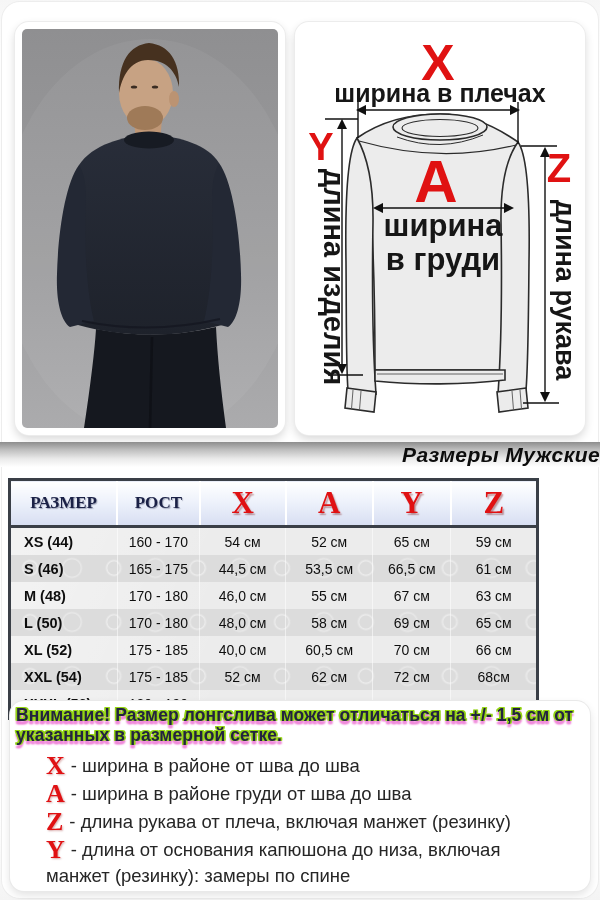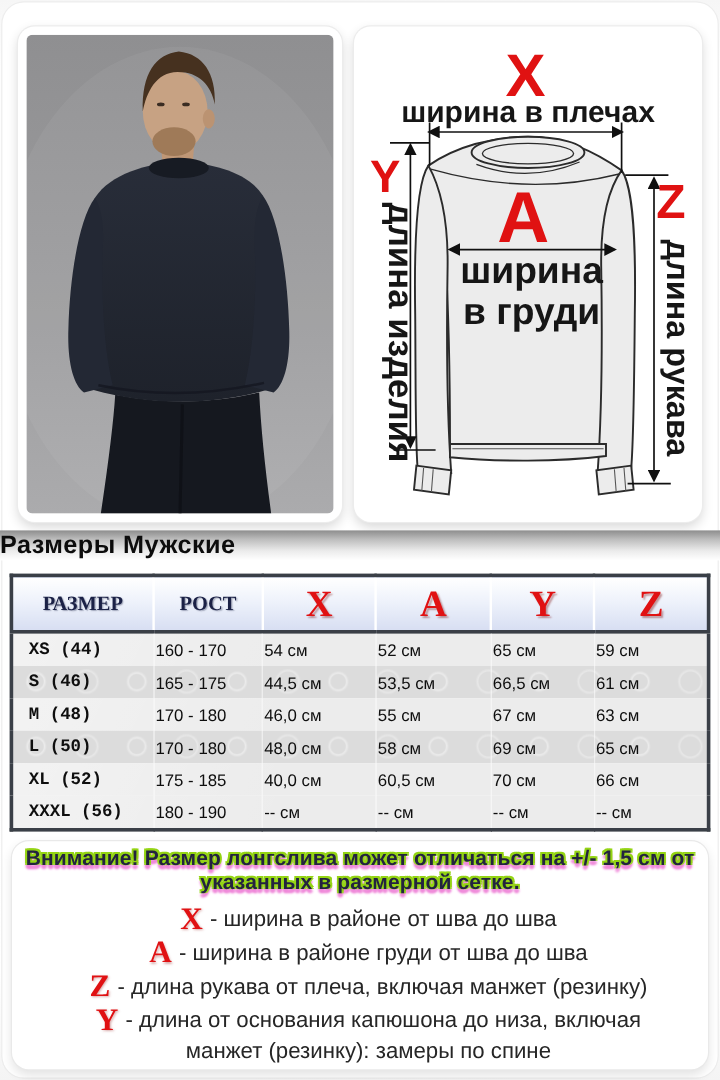--- a/index.html
+++ b/index.html
@@ -8,46 +8,46 @@
   .page-card{position:absolute;inset:2px;border-radius:18px;background:#ffffff;box-shadow:0 0 0 1px #ededed;}
   .card{background:#fff;border-radius:14px;box-shadow:0 0 0 1px #ececec,0 4px 10px rgba(0,0,0,.16);}
   .top-row{position:absolute;top:22px;left:15px;width:570px;display:flex;gap:10px;}
   .photo-card{width:270px;height:413px;box-sizing:border-box;padding:7px;}
   .photo-card svg{display:block;width:256px;height:399px;border-radius:5px;}
   .diagram-card{width:290px;height:413px;}
   .diagram-card svg{display:block;width:290px;height:413px;}
 
   .title-band{position:absolute;top:442px;left:0;width:600px;height:25px;
     background:linear-gradient(180deg,#8d8d8d 0%,#bdbdbd 30%,#ebebeb 68%,#ffffff 100%);
-    display:flex;align-items:center;justify-content:flex-start;}
+    display:flex;align-items:center;justify-content:flex-end;font-style:italic;}
   .title-band h1{margin:0;font-size:21px;font-weight:bold;color:#0c0c0c;letter-spacing:.4px;}
 
-  .size-table-wrap{position:absolute;top:478px;left:8px;width:584px;}
+  .size-table-wrap{position:absolute;top:478px;left:8px;width:531px;}
   table.size-table{width:100%;border-collapse:collapse;border:3px solid #3a3f47;table-layout:fixed;}
   .size-table thead th{height:42px;background:linear-gradient(180deg,#ffffff 0%,#eef2fb 45%,#d7def2 100%);
     border-bottom:3px solid #3a3f47;border-right:2px solid #ffffff;}
   .size-table thead th:last-child{border-right:none;}
   th.th-name{font-family:"Liberation Serif",serif;font-weight:bold;color:#1b2146;font-size:17px;
     text-shadow:1px 1px 1px rgba(27,33,70,.35);}
   th.th-letter{font-family:"Liberation Serif",serif;font-weight:bold;color:#e01113;font-size:31px;
     text-shadow:1.5px 2px 1.5px rgba(120,10,10,.4);}
-  .size-table tbody td{height:25px;text-align:left;font-size:14px;color:#0e0e0e;
+  .size-table tbody td{height:25px;text-align:center;font-size:14px;color:#0e0e0e;
     border-right:1px solid rgba(255,255,255,.55);}
   .size-table tbody td:last-child{border-right:none;}
-  .size-table tbody td.col-size{text-align:left;padding-left:13px;font-weight:bold;font-size:14.5px;font-family:Liberation Mono, monospace;}
+  .size-table tbody td.col-size{text-align:left;padding-left:13px;font-weight:bold;font-size:14.5px;}
   tr.row-a{background:#ececec;background-image:linear-gradient(115deg,rgba(255,255,255,.35) 0%,rgba(255,255,255,0) 40%);}
   tr.row-b{background:#dcdcdc;
     background-image:
       radial-gradient(circle at 20px 13px, rgba(255,255,255,0) 6px, rgba(255,255,255,.45) 7px, rgba(255,255,255,0) 9px),
       radial-gradient(circle at 62px 13px, rgba(255,255,255,0) 8px, rgba(255,255,255,.35) 9px, rgba(255,255,255,0) 11px);
     background-size:84px 26px;}
 
   .bottom-card{position:absolute;top:701px;left:10px;width:580px;height:190px;border-radius:14px;
     background:#fff;box-shadow:0 0 0 1px #e9e9e9,0 4px 10px rgba(0,0,0,.12);
-    box-sizing:border-box;padding:4px 6px 0 6px;overflow:hidden;text-align:center;}
+    box-sizing:border-box;padding:4px 6px 0 6px;overflow:hidden;}
   .warning{margin:0;font-size:17.5px;font-weight:bold;line-height:20px;color:#23233f;letter-spacing:.1px;
     text-shadow:
       -1.5px -1.5px 0 #94d414, 1.5px -1.5px 0 #94d414,
       -1.5px 0 0 #9bd92a, 1.5px 0 0 #9bd92a, 0 -1.5px 0 #94d414,
       -1px 2.5px 2px #ef86d9, 1px 2.5px 2px #ef86d9, 0 3px 2px #ef86d9;}
   .legend{margin:8px 0 0 0;padding:0 0 0 30px;list-style:none;}
   .legend li{max-width:522px;font-size:18.5px;line-height:26px;color:#262626;margin-bottom:2px;}
   .lg-letter{font-family:"Liberation Serif",serif;font-weight:bold;font-size:26px;color:#e01113;
     margin-right:6px;vertical-align:-2px;text-shadow:1px 1px 2px rgba(140,10,10,.35);}
 
@@ -206,20 +206,28 @@
             <td>65 см</td>
           </tr>
           <tr class="row-a">
             <td class="col-size">XL (52)</td>
             <td>175 - 185</td>
             <td>40,0 см</td>
             <td>60,5 см</td>
             <td>70 см</td>
             <td>66 см</td>
           </tr>
+          <tr class="row-b">
+            <td class="col-size">XXL (54)</td>
+            <td>175 - 185</td>
+            <td>52 см</td>
+            <td>62 см</td>
+            <td>72 см</td>
+            <td>68см</td>
+          </tr>
           <tr class="row-a">
             <td class="col-size">XXXL (56)</td>
             <td>180 - 190</td>
             <td>-- см</td>
             <td>-- см</td>
             <td>-- см</td>
             <td>-- см</td>
           </tr>
         </tbody>
     </table>

